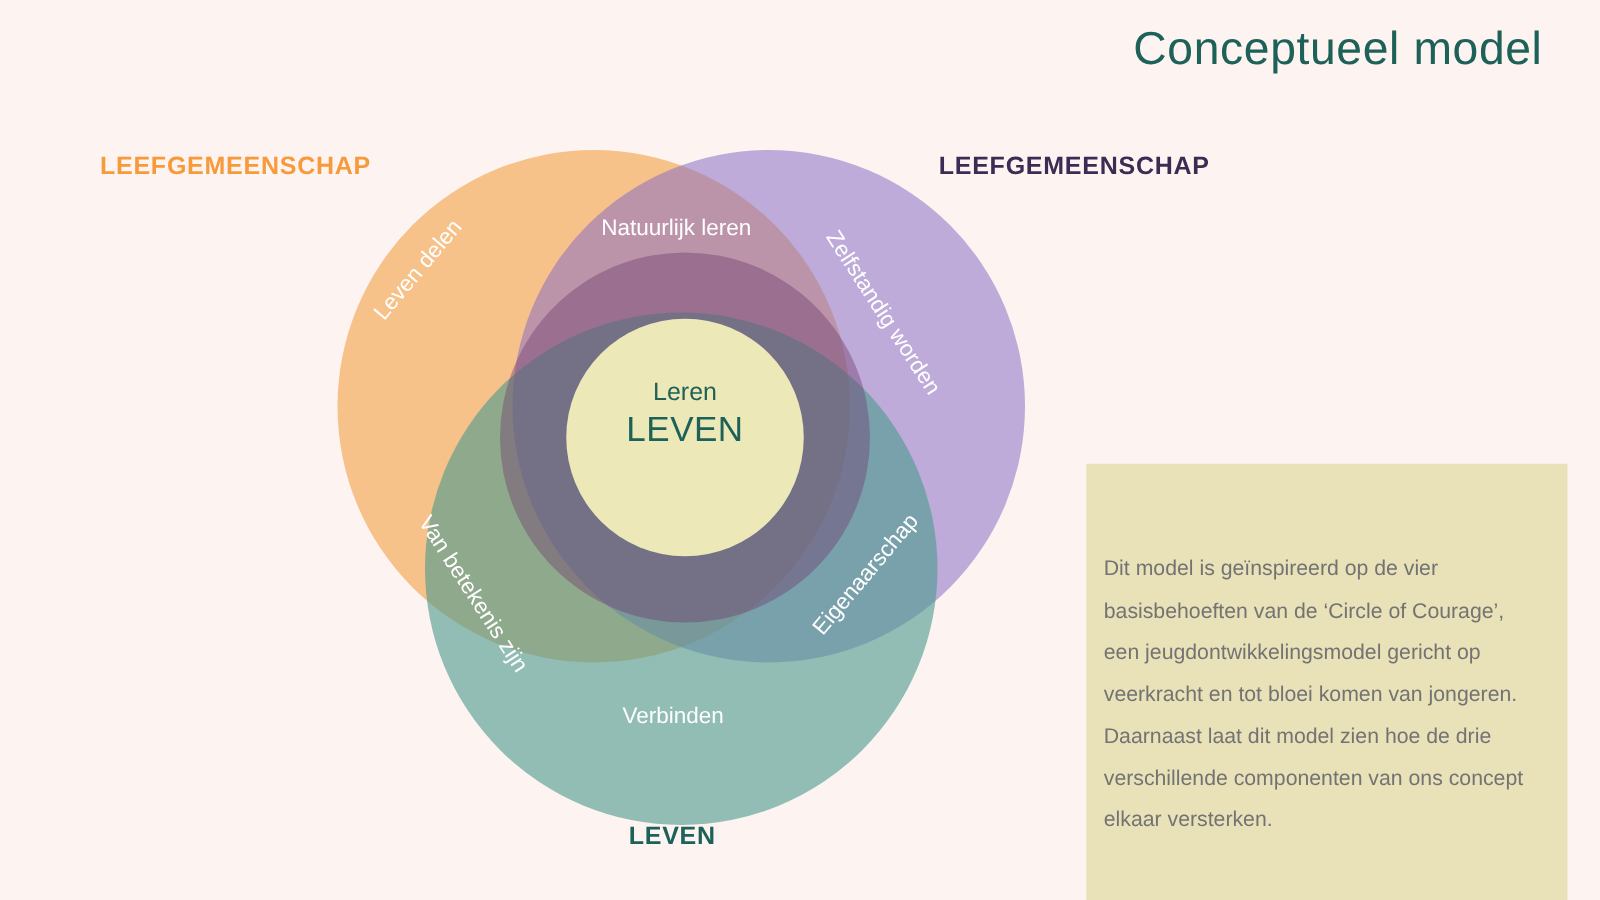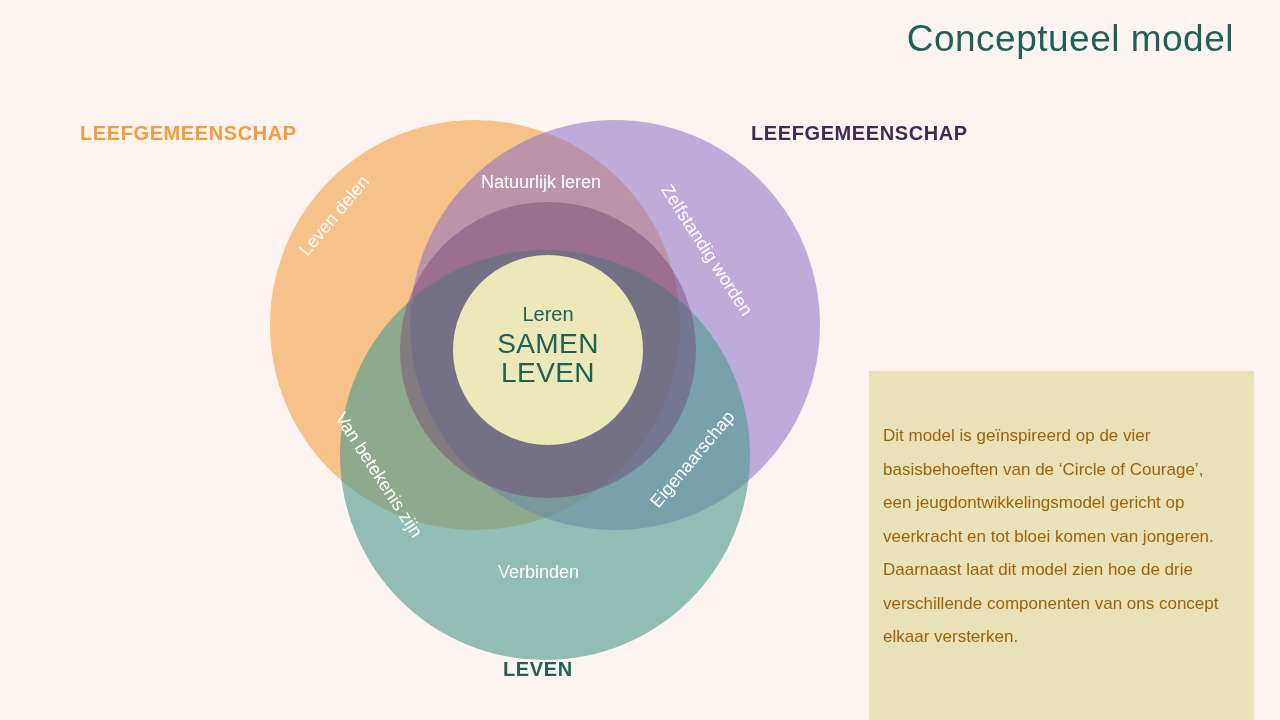--- a/index.html
+++ b/index.html
@@ -134,21 +134,22 @@
     top: 371px;
     width: 385px;
     height: 349px;
     background: #e9e2b8;
     box-sizing: border-box;
     padding: 48px 20px 20px 14px;
   }
   #description-text {
     font-size: 17px;
     line-height: 33.5px;
-    color: #a16207;
+    color: #737373;
+    margin-top: 19px;
   }
 </style>
 </head>
 <body>
 
 <div id="page-title">Conceptueel model</div>
 
 <div class="cat-label" id="label-leefgemeenschap">LEEFGEMEENSCHAP</div>
 <div class="cat-label" id="label-jongvolwassenen">LEEFGEMEENSCHAP</div>
 <div class="cat-label" id="label-buurt">LEVEN</div>
@@ -167,19 +168,18 @@
 
 <div class="venn-text" id="text-natuurlijk-leren">Natuurlijk leren</div>
 <div class="venn-text" id="text-verbinden">Verbinden</div>
 <div class="venn-text" id="text-leven-delen">Leven delen</div>
 <div class="venn-text" id="text-zelfstandig-worden">Zelfstandig worden</div>
 <div class="venn-text" id="text-van-betekenis-zijn">Van betekenis zijn</div>
 <div class="venn-text" id="text-eigenaarschap">Eigenaarschap</div>
 
 <div id="core-text">
   <div id="core-line-1">Leren</div>
-  <div id="core-line-2">SAMEN</div>
   <div id="core-line-3">LEVEN</div>
 </div>
 
 <div id="description-panel">
   <div id="description-text">Dit model is geïnspireerd op de vier basisbehoeften van de ‘Circle of Courage’, een jeugdontwikkelingsmodel gericht op veerkracht en tot bloei komen van jongeren. Daarnaast laat dit model zien hoe de drie verschillende componenten van ons concept elkaar versterken.</div>
 </div>
 
 </body></html>

